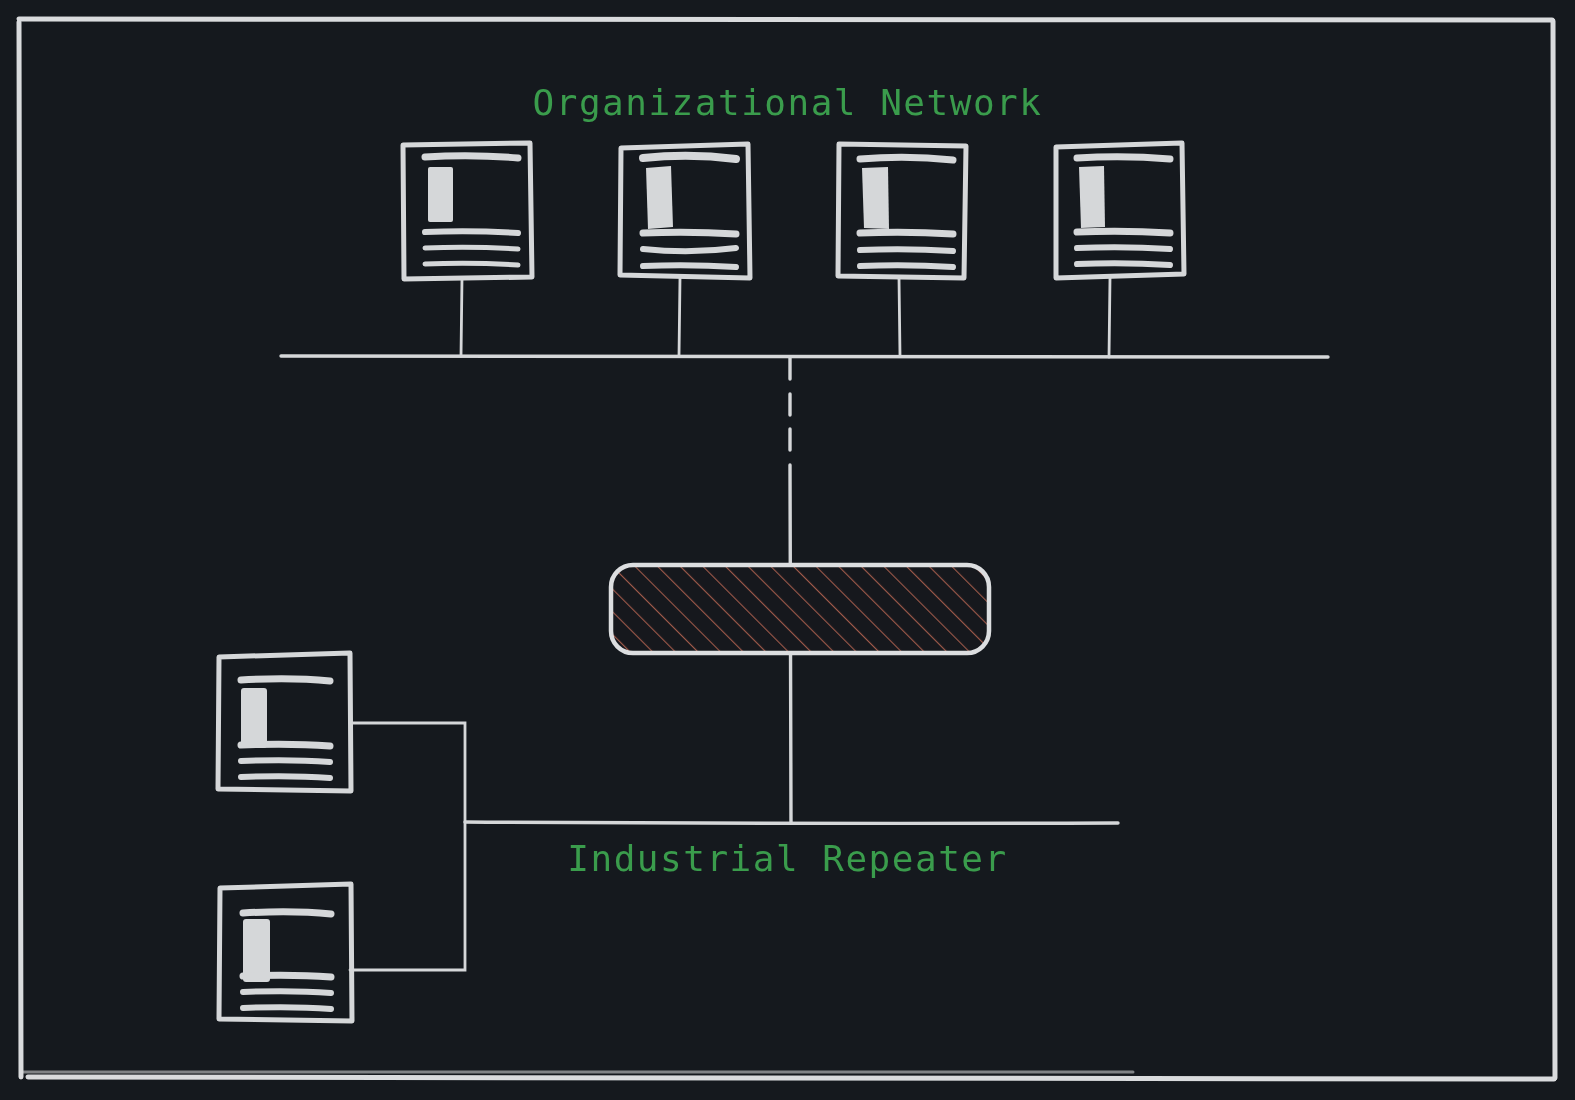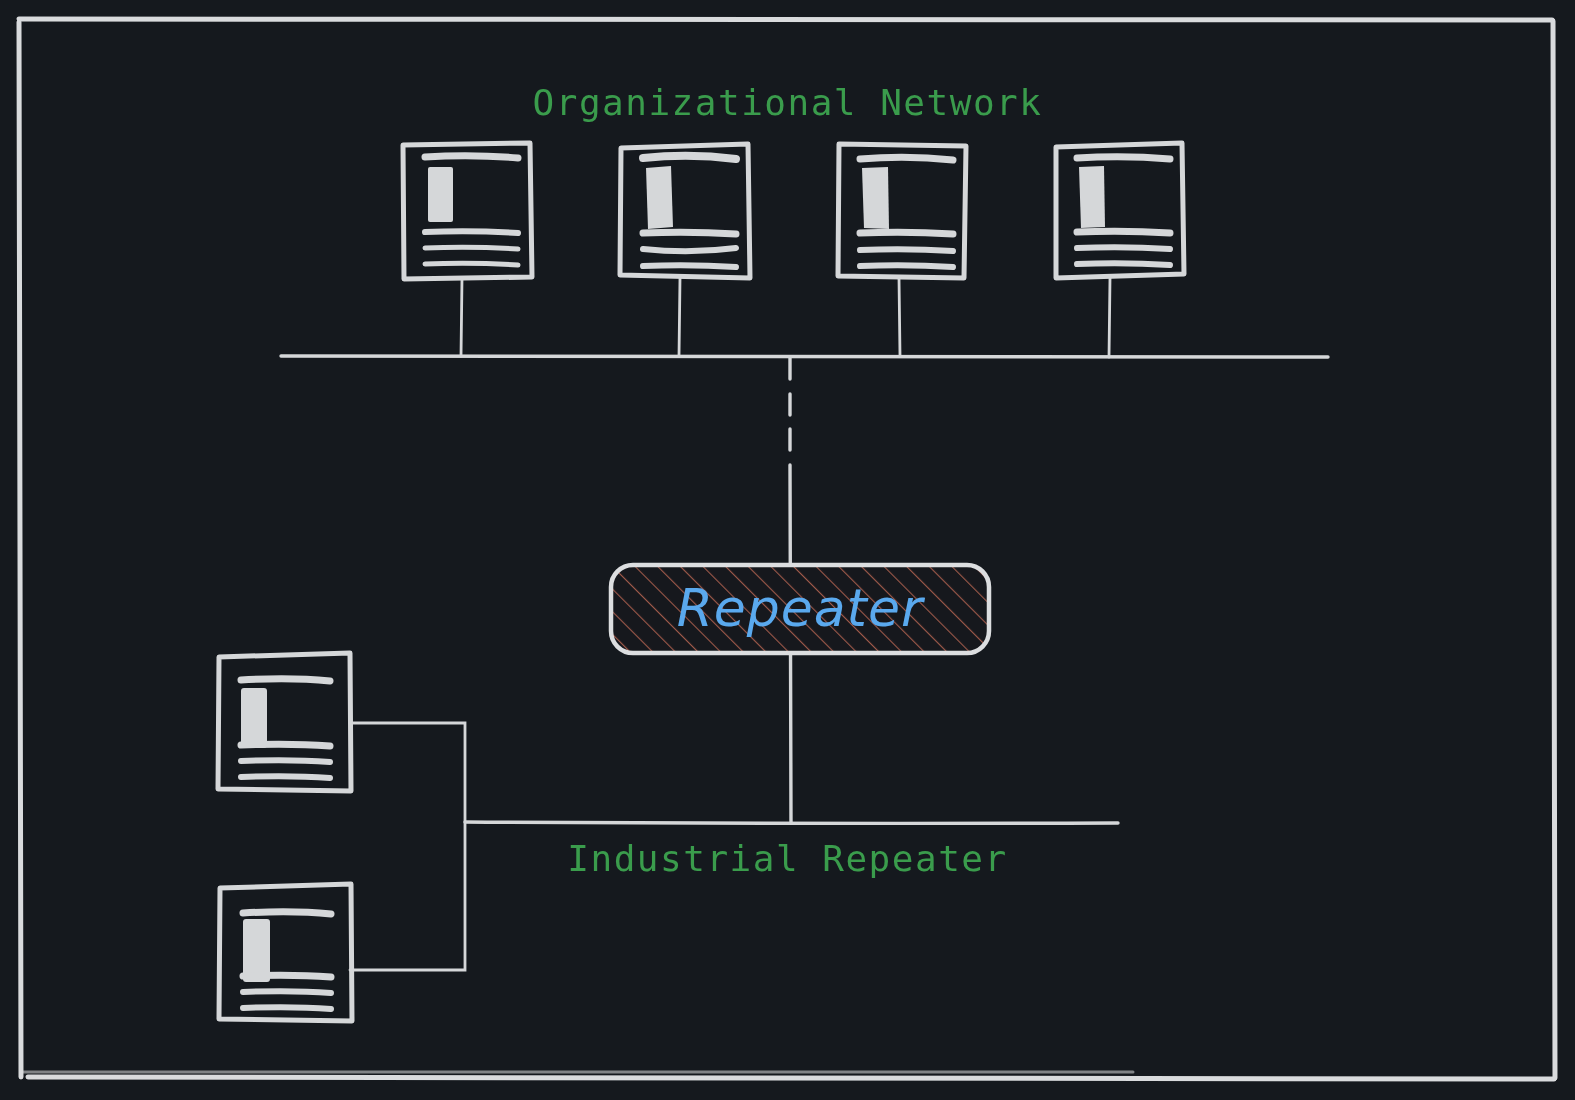--- a/index.html
+++ b/index.html
@@ -176,15 +176,14 @@
       <path d="M243 992 Q292 990 331 993" stroke="#d5d7d9" stroke-width="6" fill="none" stroke-linecap="round"></path>
       <path d="M243 1008 Q292 1006 331 1009" stroke="#d5d7d9" stroke-width="6" fill="none" stroke-linecap="round"></path>
     </g>
 
   </svg>
 
   <div class="net-label" id="label-org">Organizational Network</div>
 
   <div class="net-label" id="label-ind">Industrial Repeater</div>
 
-  <div id="repeater-label">Repeater</div>
 
 </div>
 
 </body></html>

